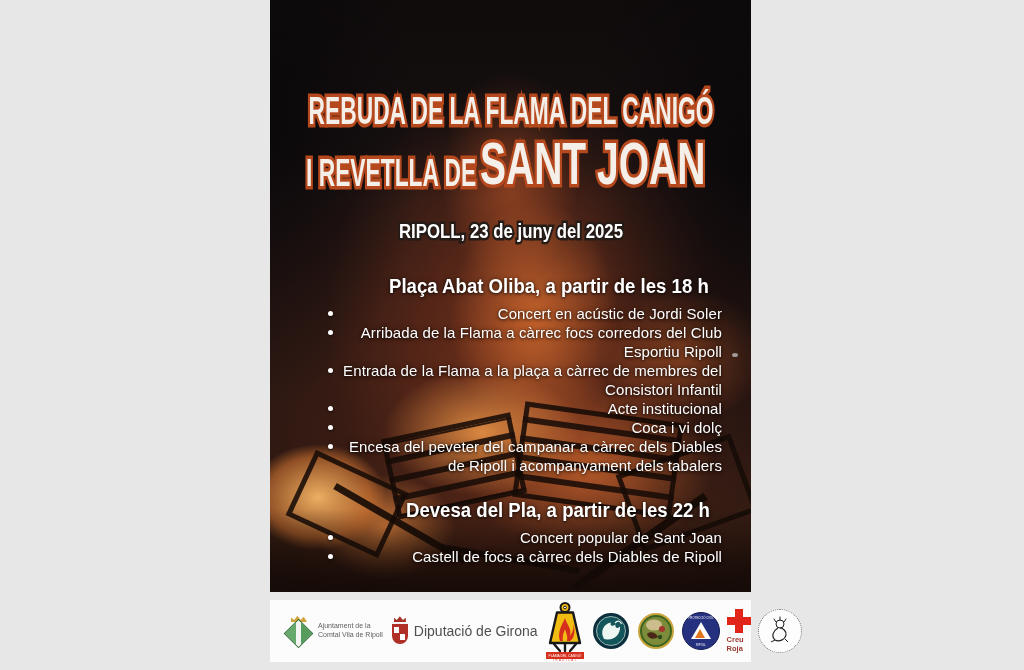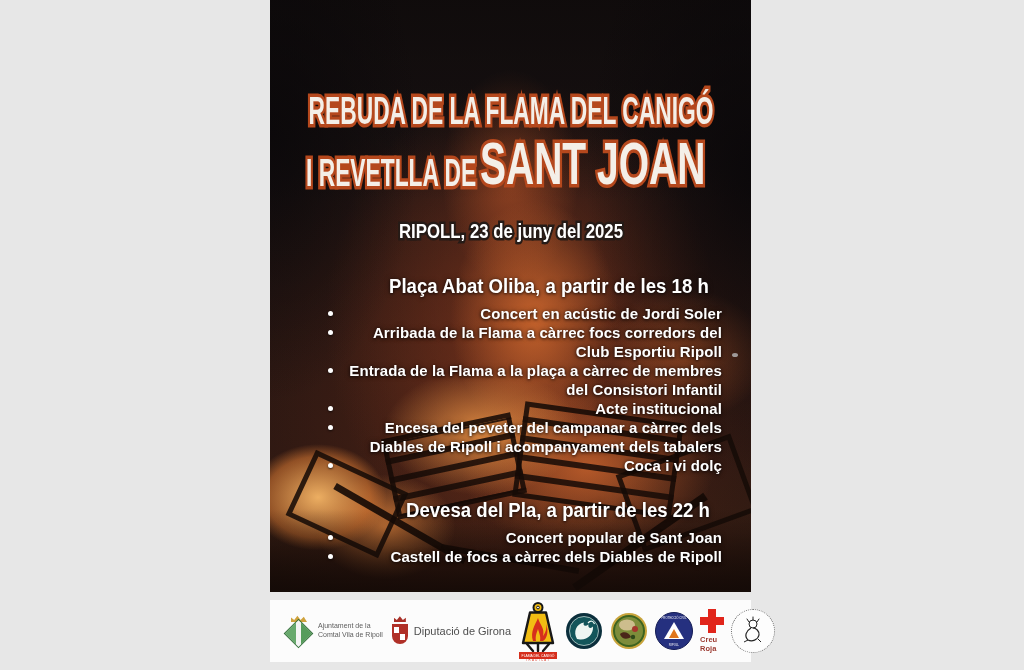--- a/index.html
+++ b/index.html
@@ -51,32 +51,32 @@
   .date{position:absolute;top:176px;left:50%;font-size:21px;transform:translateX(-50%) scaleX(.80);}
   .date .stroke{-webkit-text-stroke:5px #251b17;color:#251b17;text-shadow:none;}
   .date .fill{color:#fff;}
   .section{position:absolute;left:50px;right:18px;text-align:right;}
   .s1{top:231px;}
   .s2{top:455px;}
   .sec-h{font-size:20px;font-weight:bold;white-space:nowrap;display:inline-block;
     transform:scaleX(.93);transform-origin:0 50%;
     text-shadow:0 1px 3px rgba(10,5,5,.7), 0 0 6px rgba(10,5,5,.5);}
   .section ul{list-style:none;margin:6px 0 0 0;padding:0;width:402px;}
-  .section li{position:relative;padding-left:23px;font-size:15px;font-weight:bold;line-height:19px;
+  .section li{position:relative;padding-left:23px;font-size:15px;font-weight:normal;line-height:19px;
     letter-spacing:.1px;text-shadow:0 1px 3px rgba(10,5,5,.75), 0 0 5px rgba(10,5,5,.5);}
   .section li::before{content:"";position:absolute;left:8px;top:7px;width:5px;height:5px;border-radius:50%;
     background:#fff;box-shadow:0 1px 2px rgba(10,5,5,.7);}
   
   .logostrip{
     position:absolute;left:270px;top:600px;width:481px;height:62px;background:#fcfcfc;
     display:flex;align-items:center;gap:7px;padding-left:14px;box-sizing:border-box;
   }
   .logo{display:flex;align-items:center;gap:4px;flex:none;}
   .tiny{color:#5d5d5d;font-size:7px;line-height:1.25;}
-  .tiny2{color:#4f4f4f;font-size:11px;}
+  .tiny2{color:#4f4f4f;font-size:14px;}
   
   .aj-ic{position:relative;width:30px;height:34px;}
   .aj-crown{position:absolute;left:7px;top:1px;width:16px;height:7px;background:#cfa23c;
     clip-path:polygon(0 100%,0 35%,20% 70%,40% 10%,60% 70%,80% 25%,100% 100%);}
   .aj-diamond{position:absolute;left:4px;top:9px;width:19px;height:19px;transform:rotate(45deg);
     background:linear-gradient(45deg,#67a96c 0 40%,#f4f4f4 40% 60%,#569c5c 60%);
     border:1px solid #33703a;}
   
   .dg-ic{position:relative;width:20px;height:32px;}
   .dg-crown{position:absolute;left:4px;top:1px;width:12px;height:6px;background:#a93028;
@@ -143,22 +143,22 @@
       <span class="fill">RIPOLL, 23 de juny del 2025</span>
     </div>
 
     <div class="section s1">
       <span class="sec-h">Plaça Abat Oliba, a partir de les 18 h</span>
       <ul>
         <li>Concert en acústic de Jordi Soler</li>
         <li>Arribada de la Flama a càrrec focs corredors del Club Esportiu Ripoll</li>
         <li>Entrada de la Flama a la plaça a càrrec de membres del Consistori Infantil</li>
         <li>Acte institucional</li>
+        <li>Coca i vi dolç</li>
         <li>Encesa del peveter del campanar a càrrec dels Diables de Ripoll i acompanyament dels tabalers</li>
-        <li>Coca i vi dolç</li>
       </ul>
     </div>
 
     <div class="section s2">
       <span class="sec-h">Devesa del Pla, a partir de les 22 h</span>
       <ul>
         <li>Concert popular de Sant Joan</li>
         <li>Castell de focs a càrrec dels Diables de Ripoll</li>
       </ul>
     </div>

